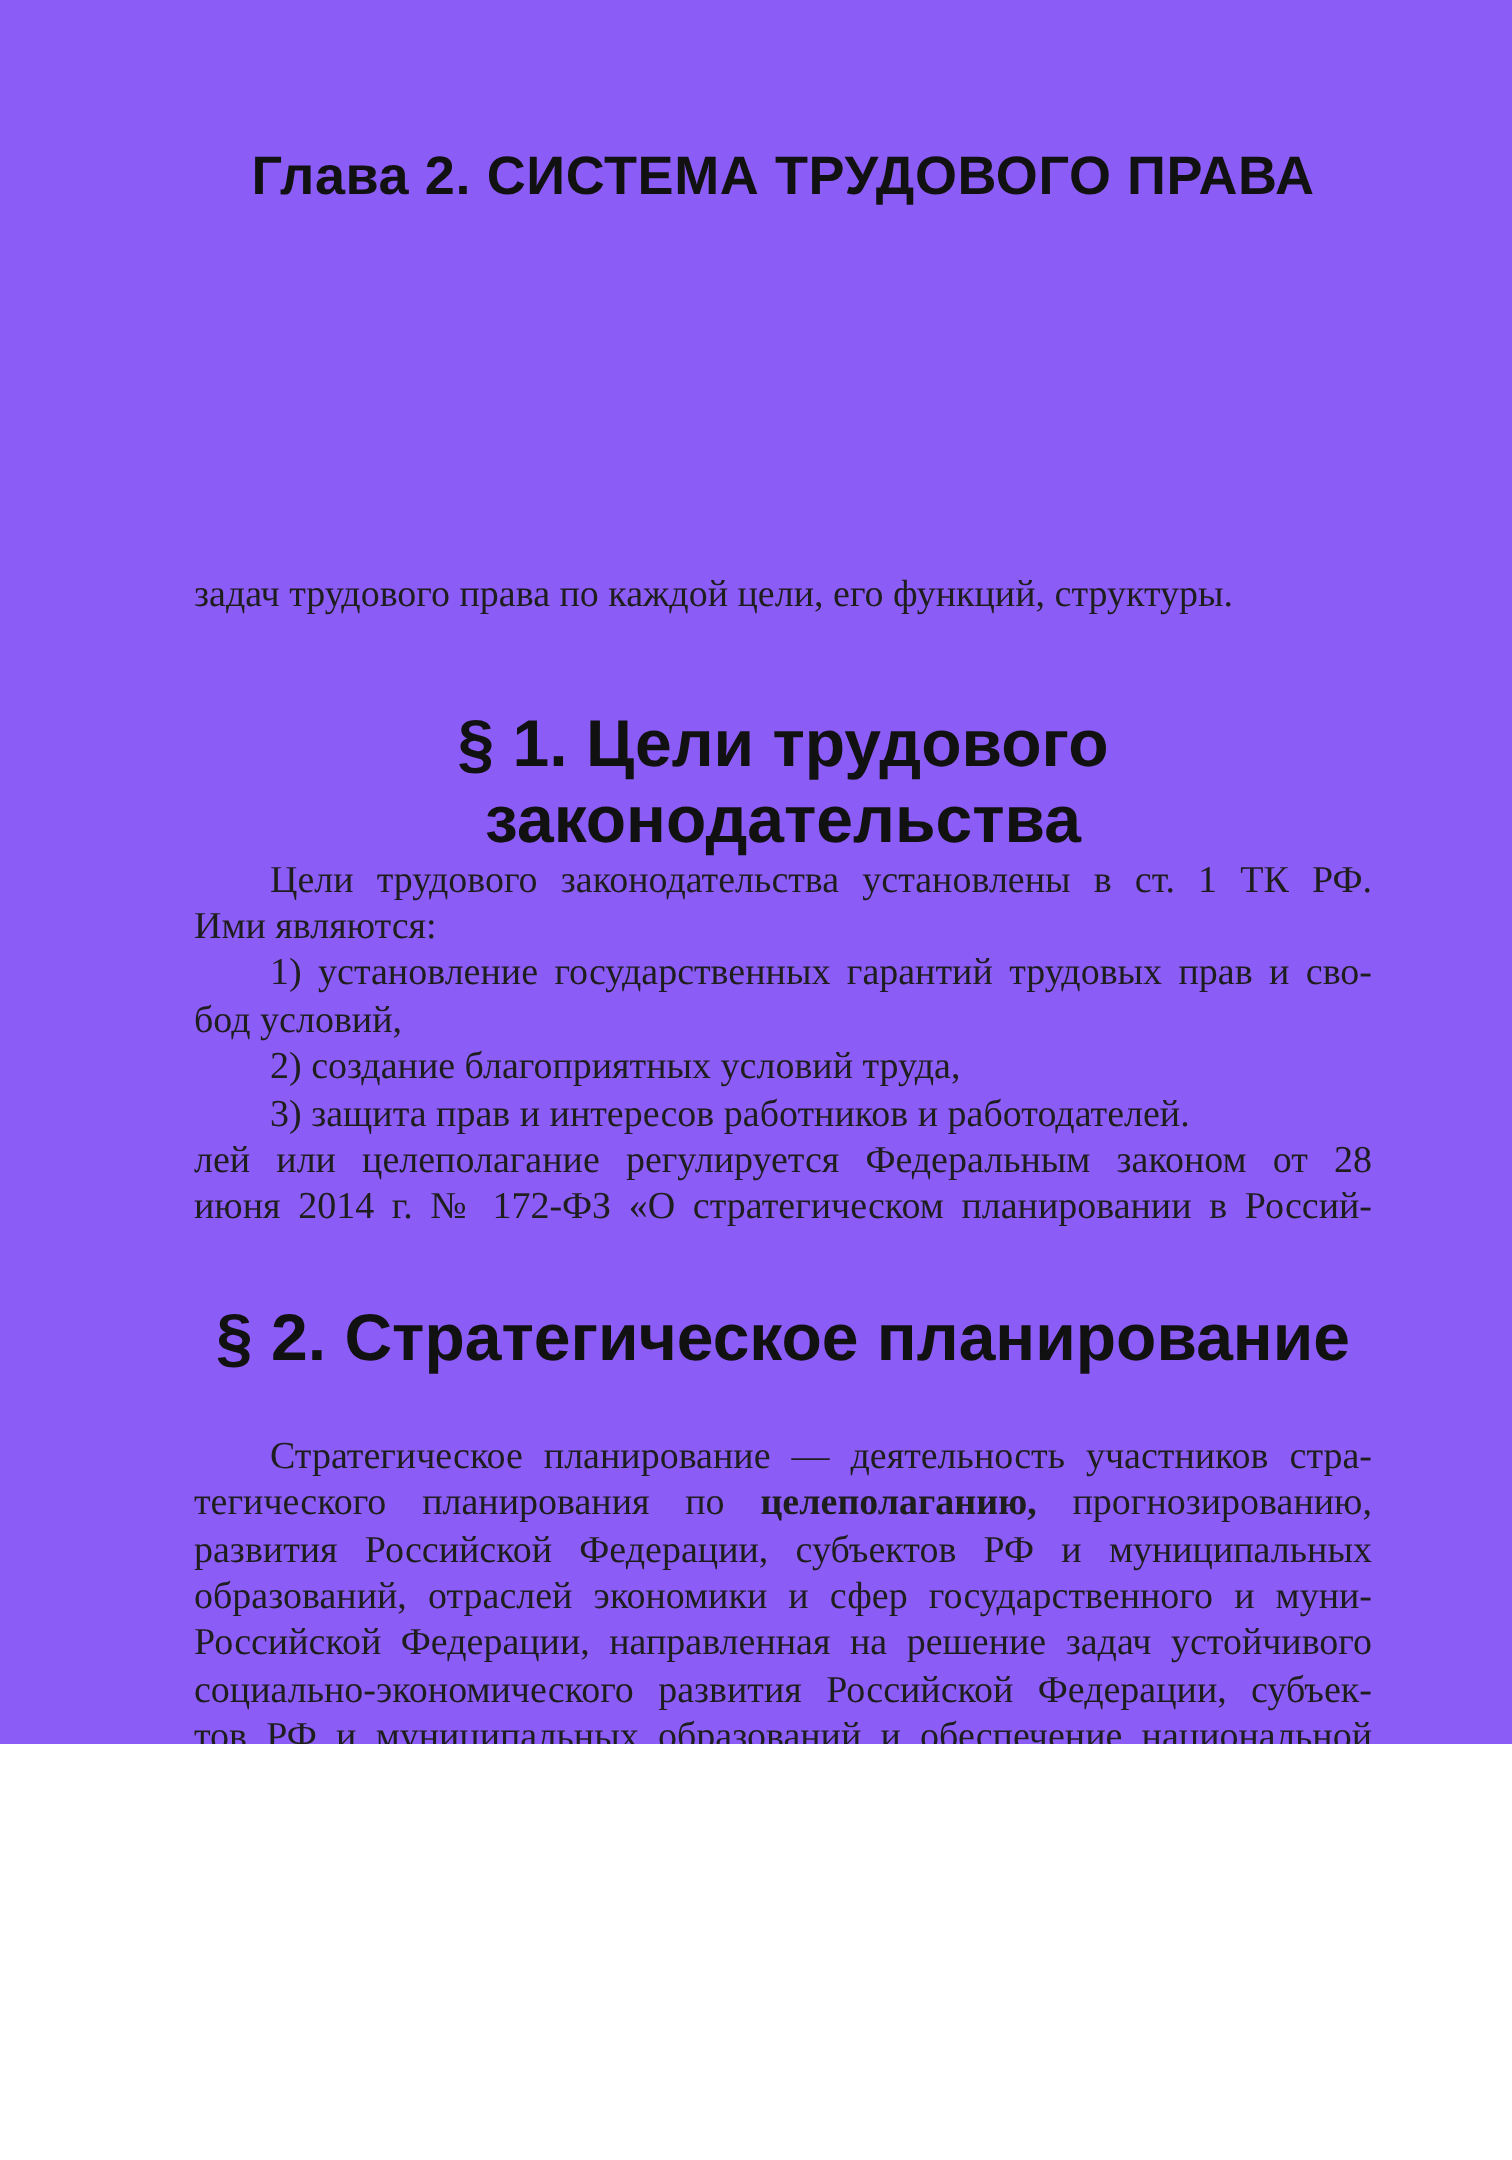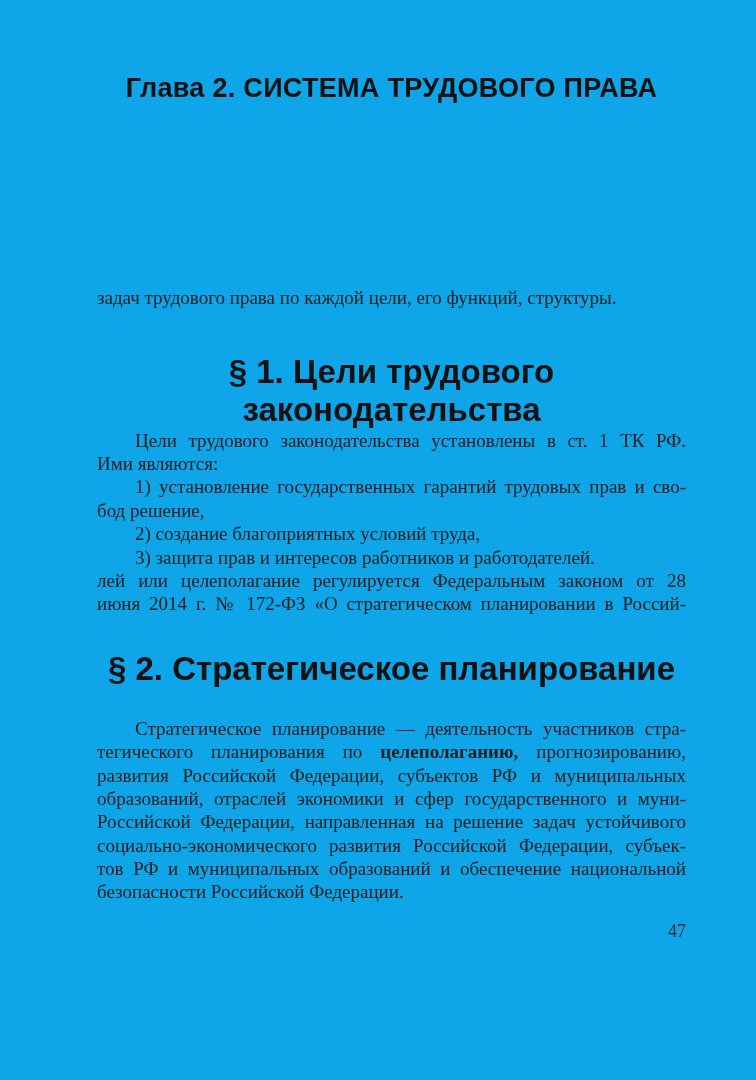--- a/index.html
+++ b/index.html
@@ -3,22 +3,22 @@
 <meta charset="utf-8">
 <style>
   html, body {
     margin: 0;
     padding: 0;
     background: #ffffff;
   }
   .book-page {
     position: relative;
     width: 756px;
-    height: 1080px;
-    background: #0ea5e9;
+    height: 872px;
+    background: #8b5cf6;
     overflow: hidden;
     font-family: "Liberation Serif", "DejaVu Serif", serif;
     color: #1e1e1e;
   }
   .text-block {
     position: absolute;
     left: 97px;
     top: 0;
     width: 589px;
   }
@@ -86,21 +86,21 @@
 
     <h2 class="section-heading s1">§ 1. Цели трудового законодательства</h2>
 
     <div class="para body-a">
       <div class="line indent">Цели трудового законодательства установлены в ст. 1 ТК РФ.</div>
       <div class="line last">Ими являются:</div>
     </div>
 
     <div class="para">
       <div class="line indent">1) установление государственных гарантий трудовых прав и сво-</div>
-      <div class="line last">бод решение,</div>
+      <div class="line last">бод условий,</div>
     </div>
 
     <div class="para">
       <div class="line indent last">2) создание благоприятных условий труда,</div>
     </div>
 
     <div class="para">
       <div class="line indent last">3) защита прав и интересов работников и работодателей.</div>
     </div>
 

